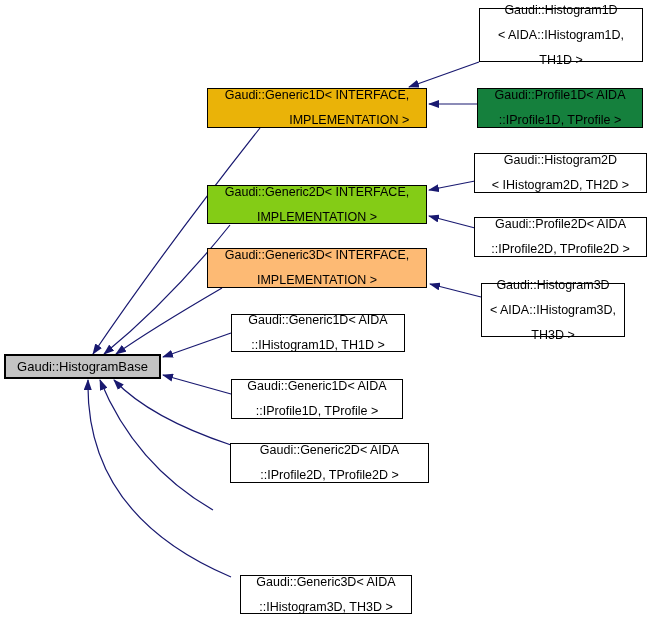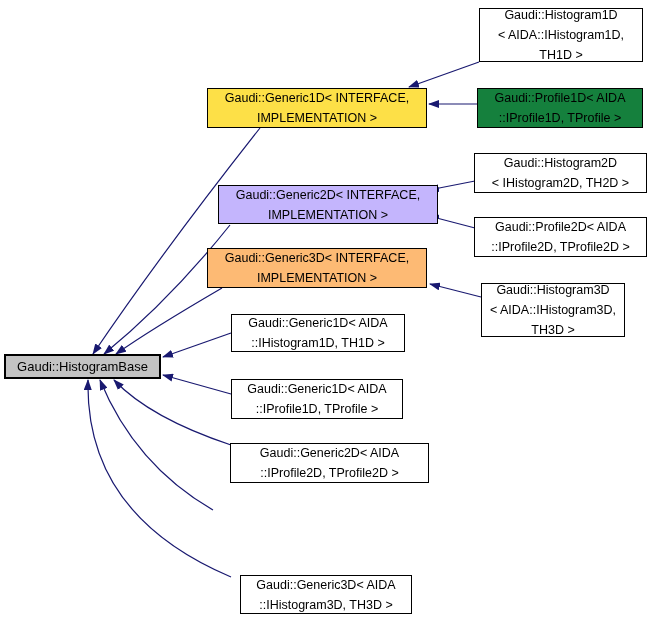--- a/index.html
+++ b/index.html
@@ -6,21 +6,21 @@
   .canvas{
     position:relative;width:651px;height:621px;overflow:hidden;
     font-family:"Liberation Sans",sans-serif;background:#ffffff;
   }
   svg.edges{position:absolute;left:0;top:0;width:651px;height:621px;}
   .node{
     position:absolute;box-sizing:border-box;
     border:1px solid #000;background:#fff;color:#000;
     display:flex;align-items:center;justify-content:center;
     text-align:center;white-space:pre-line;
-    font-size:12.5px;line-height:20px;cursor:pointer;
+    font-size:12.5px;line-height:25px;cursor:pointer;
   }
   .node.root{
     background:#c3c3c3;border-width:2px;font-size:13px;
   }
 </style>
 </head>
 <body>
 
 <div class="canvas">
 
@@ -41,24 +41,24 @@
     <path class="edge" d="M 231,577 Q 85,515 88,380" fill="none" stroke="#191970" stroke-width="1.2" marker-end="url(#arrow)"></path>
     <path class="edge" d="M 479,62 L 409,87" fill="none" stroke="#191970" stroke-width="1.2" marker-end="url(#arrow)"></path>
     <path class="edge" d="M 477,104 L 429,104" fill="none" stroke="#191970" stroke-width="1.2" marker-end="url(#arrow)"></path>
     <path class="edge" d="M 475,181 L 429,190" fill="none" stroke="#191970" stroke-width="1.2" marker-end="url(#arrow)"></path>
     <path class="edge" d="M 475,228 L 429,216" fill="none" stroke="#191970" stroke-width="1.2" marker-end="url(#arrow)"></path>
     <path class="edge" d="M 481,297 L 430,284" fill="none" stroke="#191970" stroke-width="1.2" marker-end="url(#arrow)"></path>
   </svg>
 
   <div class="node root" style="left: 4px; top: 354px; width: 157px; height: 25px; border-color: rgb(0, 0, 0); background: rgb(195, 195, 195); color: rgb(0, 0, 0);">Gaudi::HistogramBase</div>
 
-  <div class="node" style="left: 207px; top: 88px; width: 220px; height: 40px; border-color: rgb(0, 0, 0); background: #fde047; color: rgb(0, 0, 0);">Gaudi::Generic1D&lt; INTERFACE,
+  <div class="node" style="left: 207px; top: 88px; width: 220px; height: 40px; border-color: rgb(0, 0, 0); background: #eab308; color: rgb(0, 0, 0); text-align: right;">Gaudi::Generic1D&lt; INTERFACE,
 IMPLEMENTATION &gt;</div>
 
-  <div class="node" style="left: 218px; top: 185px; width: 220px; height: 39px; border-color: rgb(0, 0, 0); background: #c4b5fd; color: rgb(0, 0, 0);">Gaudi::Generic2D&lt; INTERFACE,
+  <div class="node" style="left: 207px; top: 185px; width: 220px; height: 39px; border-color: rgb(0, 0, 0); background: #84cc16; color: rgb(0, 0, 0);">Gaudi::Generic2D&lt; INTERFACE,
 IMPLEMENTATION &gt;</div>
 
   <div class="node" style="left: 207px; top: 248px; width: 220px; height: 40px; border-color: rgb(0, 0, 0); background: #fdba74; color: rgb(0, 0, 0);">Gaudi::Generic3D&lt; INTERFACE,
 IMPLEMENTATION &gt;</div>
 
   <div class="node" style="left: 231px; top: 314px; width: 174px; height: 38px; border-color: rgb(0, 0, 0); background: rgb(255, 255, 255); color: rgb(0, 0, 0);">Gaudi::Generic1D&lt; AIDA
 ::IHistogram1D, TH1D &gt;</div>
 
   <div class="node" style="left: 231px; top: 379px; width: 172px; height: 40px; border-color: rgb(0, 0, 0); background: rgb(255, 255, 255); color: rgb(0, 0, 0);">Gaudi::Generic1D&lt; AIDA
 ::IProfile1D, TProfile &gt;</div>

